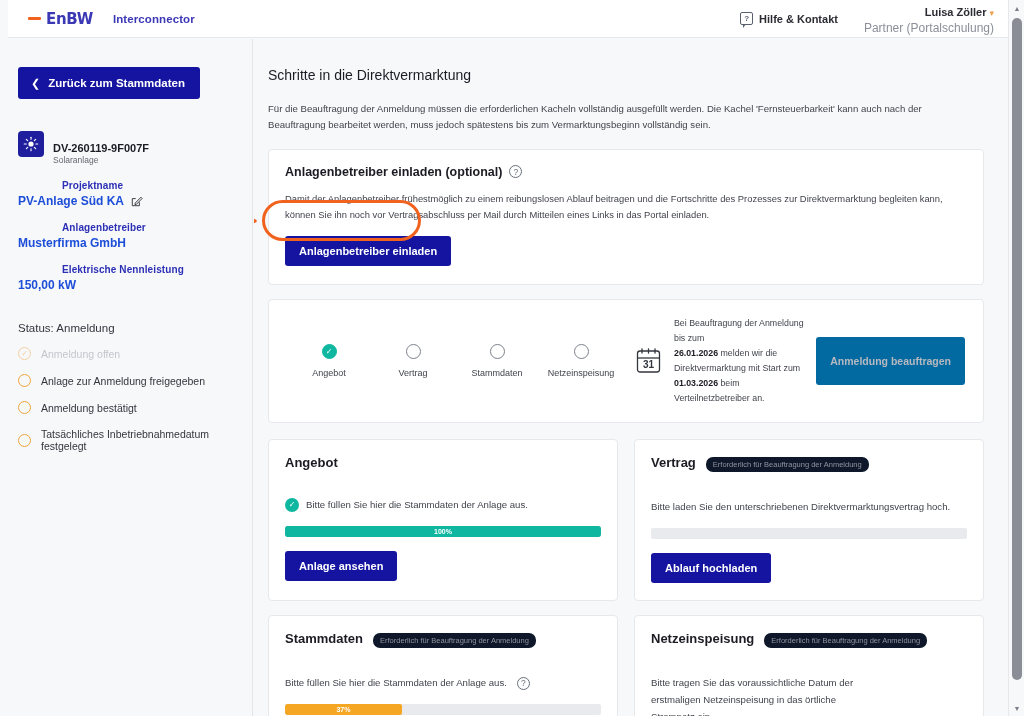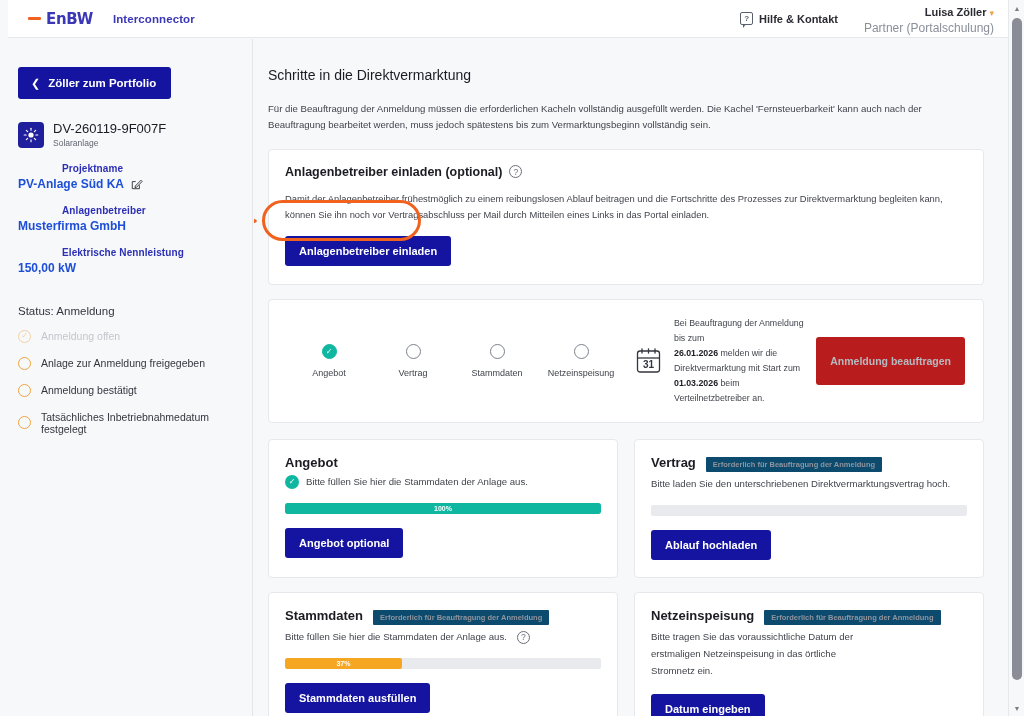--- a/index.html
+++ b/index.html
@@ -53,21 +53,21 @@
     background:#1414a0; color:#fff; border:none; border-radius:3px;
     font-size:11.5px; font-weight:700; padding: 10px 15px 10px 13px; cursor:pointer;
     font-family: inherit;
   }
   .chev { font-size: 11px; line-height:1; }
 
   .plant-row { display:flex; align-items:center; gap:9px; margin-top: 22px; }
   .plant-icon { width:26px;height:26px;background:#1f1f9e;border-radius:4px;
       display:flex;align-items:center;justify-content:center; flex:none;}
   .plant-meta { line-height:1.3; }
-  .plant-id { font-size:13px; font-weight:400; color:#1b1b23;}
+  .plant-id { font-size:11px; font-weight:700; color:#1b1b23;margin-top:20px;}
   .plant-type { font-size:8.5px; color:#62666f;}
 
   .field { margin-top: 14px; }
   .field-label { font-size:10px; font-weight:700; color:#2b2fb5; letter-spacing:.1px;padding-left:44px;}
   .field-value { font-size:12px; font-weight:700; color:#1d4ed8; margin-top:3px; display:flex; align-items:center; gap:7px;}
   .edit-ico { width:12px;height:12px; flex:none;}
 
   .status-title { margin-top: 30px; font-size:11.5px; color:#33363d; font-weight:400;}
   .status-list { margin-top: 13px; display:flex; flex-direction:column; gap: 14px; }
   .status-item { display:flex; align-items:center; gap:10px; font-size:10.5px; }
@@ -111,32 +111,32 @@
   .step { width: 84px; text-align:center; }
   .step-circle { width:15px;height:15px;border-radius:50%;border:1.5px solid #7c818c; margin: 0 auto 9px auto;}
   .step-circle.done { background:#0fb7a0; border-color:#0fb7a0; display:flex;align-items:center;justify-content:center;}
   .step-circle.done::after{ content:"✓"; color:#fff; font-size:8px; line-height:1;}
   .step-label { font-size:9px; color:#41444c;}
   .cal-wrap { display:flex; align-items:center; gap:12px; margin-left: 12px;}
   .cal-icon { width:27px; height:28px; flex:none;}
   .cal-text { font-size:8.8px; color:#41444c; line-height:1.72; }
   .cal-text b { font-weight:700; color:#1b1b23;}
   .btn-disabled {
-    margin-left:auto; background:#b91c1c; color:#b6b9c0; border:none; border-radius:3px;
+    margin-left:auto; background:#0369a1; color:#b6b9c0; border:none; border-radius:3px;
     font-size:10.5px; font-weight:700; padding: 18px 14px; cursor:default; font-family:inherit;
     white-space:nowrap;
   }
 
   
   .tiles { display:grid; grid-template-columns: 1fr 1fr; gap: 14px 16px; }
   .tile { padding: 15px 16px 17px 16px; }
   .tile-head { display:flex; align-items:baseline; gap:10px; }
   .tile-title { font-size:13px; font-weight:700; color:#1b1b23; }
-  .badge { background:#0c4a6e; color:#90949d; font-size:7.5px; padding: 3px 7px; border-radius:1px; font-weight:700;}
-  .tile-desc { font-size:9.6px; color:#41444c; line-height:1.75; margin-top:4px; display:flex; align-items:flex-start; gap:7px;}
+  .badge { background:#0f172a; color:#90949d; font-size:7.5px; padding: 3px 7px; border-radius:7px; font-weight:400;}
+  .tile-desc { font-size:9.6px; color:#41444c; line-height:1.75; margin-top:27px; display:flex; align-items:flex-start; gap:7px;}
   .tile-desc .qmark { margin-left:3px; position:relative; top:2px;}
   .check-teal { width:14px;height:14px;border-radius:50%;background:#0fb7a0;flex:none;
      display:flex;align-items:center;justify-content:center; position:relative; top:1px;}
   .check-teal::after{content:"✓";color:#fff;font-size:8px;line-height:1;}
   .bar { height:11px; background:#e9eaee; border-radius:2px; margin-top:12px; overflow:hidden; position:relative;}
   .bar-fill { height:100%; border-radius:2px; display:flex; align-items:center; justify-content:center;
               font-size:7px; color:#fff; font-weight:700;}
   .tile .btn-primary { margin-top:14px; }
 </style>
 </head>
@@ -158,21 +158,21 @@
       <div class="user-block">
         <div><span class="user-name">Luisa Zöller</span><span class="user-caret">▾</span></div>
         <div class="user-role">Partner (Portalschulung)</div>
       </div>
     </div>
   </div>
 
   <div class="sidebar">
     <button class="back-btn">
       <span class="chev">❮</span>
-      <span>Zöller zum Portfolio</span>
+      <span>Zurück zum Stammdaten</span>
     </button>
 
     <div class="plant-row">
       <div class="plant-icon">
         <svg width="16" height="16" viewBox="0 0 16 16" aria-hidden="true">
           <circle cx="8" cy="8" r="2.6" fill="#fff"></circle>
           <g stroke="#fff" stroke-width="1.1" stroke-linecap="round">
             <line x1="8" y1="1.2" x2="8" y2="3.2"></line>
               <line x1="8" y1="12.8" x2="8" y2="14.8"></line>
             <line x1="1.2" y1="8" x2="3.2" y2="8"></line>
@@ -310,21 +310,21 @@
         <div class="tile-head">
           <span class="tile-title">Angebot</span>
         </div>
         <div class="tile-desc">
           <span class="check-teal"></span>
           <span>Bitte füllen Sie hier die Stammdaten der Anlage aus.</span>
         </div>
         <div class="bar">
           <div class="bar-fill" style="width:100%;background:#0fb7a0;">100%</div>
         </div>
-        <button class="btn-primary">Angebot optional</button>
+        <button class="btn-primary">Anlage ansehen</button>
       </div>
 
       <div class="card tile">
         <div class="tile-head">
           <span class="tile-title">Vertrag</span>
           <span class="badge">Erforderlich für Beauftragung der Anmeldung</span>
         </div>
         <div class="tile-desc">
           <span>Bitte laden Sie den unterschriebenen Direktvermarktungsvertrag hoch.</span>
         </div>

